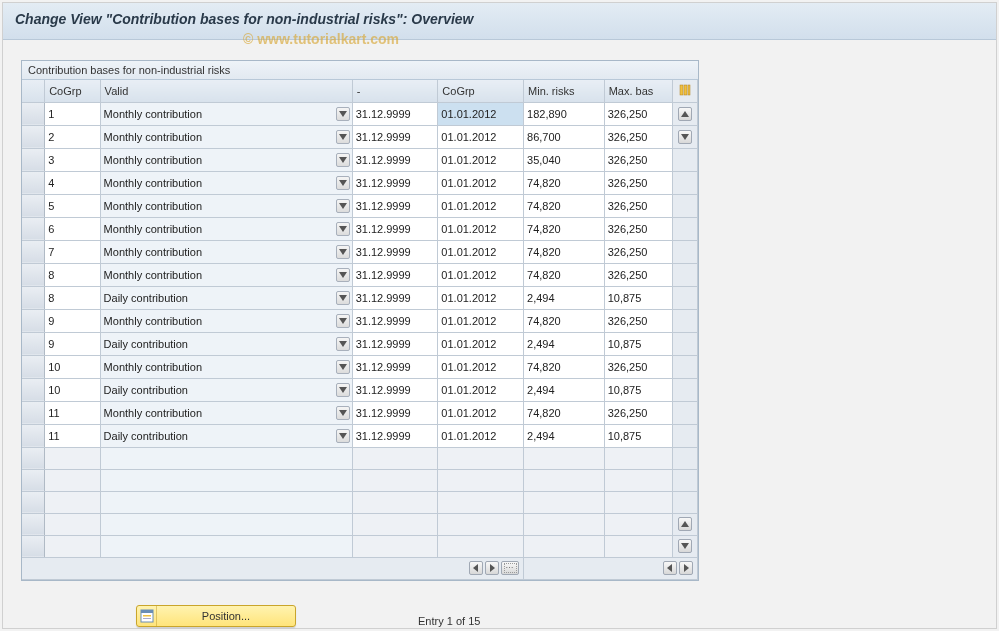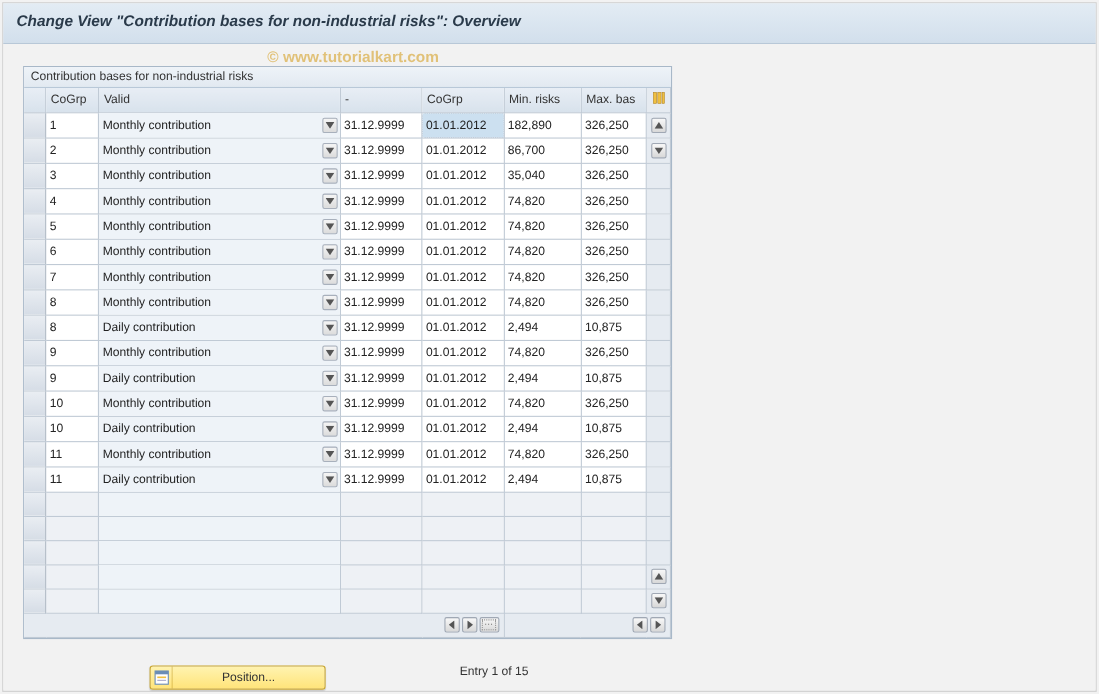--- a/index.html
+++ b/index.html
@@ -18,35 +18,35 @@
       border-bottom: 1px solid #b8c8d8;
     }
     .title-bar h1 {
       font-size: 14px;
       font-weight: bold;
       font-style: italic;
       color: #2a3a4a;
     }
     .watermark {
       position: absolute;
-      top: 40px;
+      top: 28px;
       left: 240px;
       color: #d8a838;
       font-size: 14px;
       font-weight: bold;
       opacity: 0.65;
       pointer-events: none;
       z-index: 100;
     }
     .content-area {
       padding: 20px 0 0 18px;
       background: #f2f2f2;
     }
     .table-panel {
-      width: 590px;
+      width: 678px;
       border: 1px solid #a8b8c8;
       background: #fff;
     }
     .panel-header {
       background: linear-gradient(to bottom, #eef3f8 0%, #e2e9f1 100%);
       border-bottom: 1px solid #b8c8d8;
       padding: 3px 6px;
       font-size: 11px;
       color: #333;
     }
@@ -157,21 +157,21 @@
       background: linear-gradient(to bottom,#f8f8f8,#d8d8d8);
       border: 1px solid #a0a8b4;
       border-radius: 2px;
       display: flex; align-items: center; justify-content: center;
     }
     .hbtn svg { width: 6px; height: 8px; fill: #555; }
     .hbtn.range { width: 18px; }
     .hbtn.range .dots { font-size: 8px; color: #666; letter-spacing: 1px; line-height: 1; border: 1px dotted #999; padding: 0 1px; }
     .footer-bar {
       display: flex;
-      align-items: flex-start;
+      align-items: flex-end;
       gap: 90px;
       margin-top: 24px;
       padding-left: 115px;
     }
     .position-btn {
       display: flex;
       align-items: center;
       background: linear-gradient(to bottom,#fff3b0,#ffe47a);
       border: 1px solid #c9a52c;
       border-radius: 3px;

